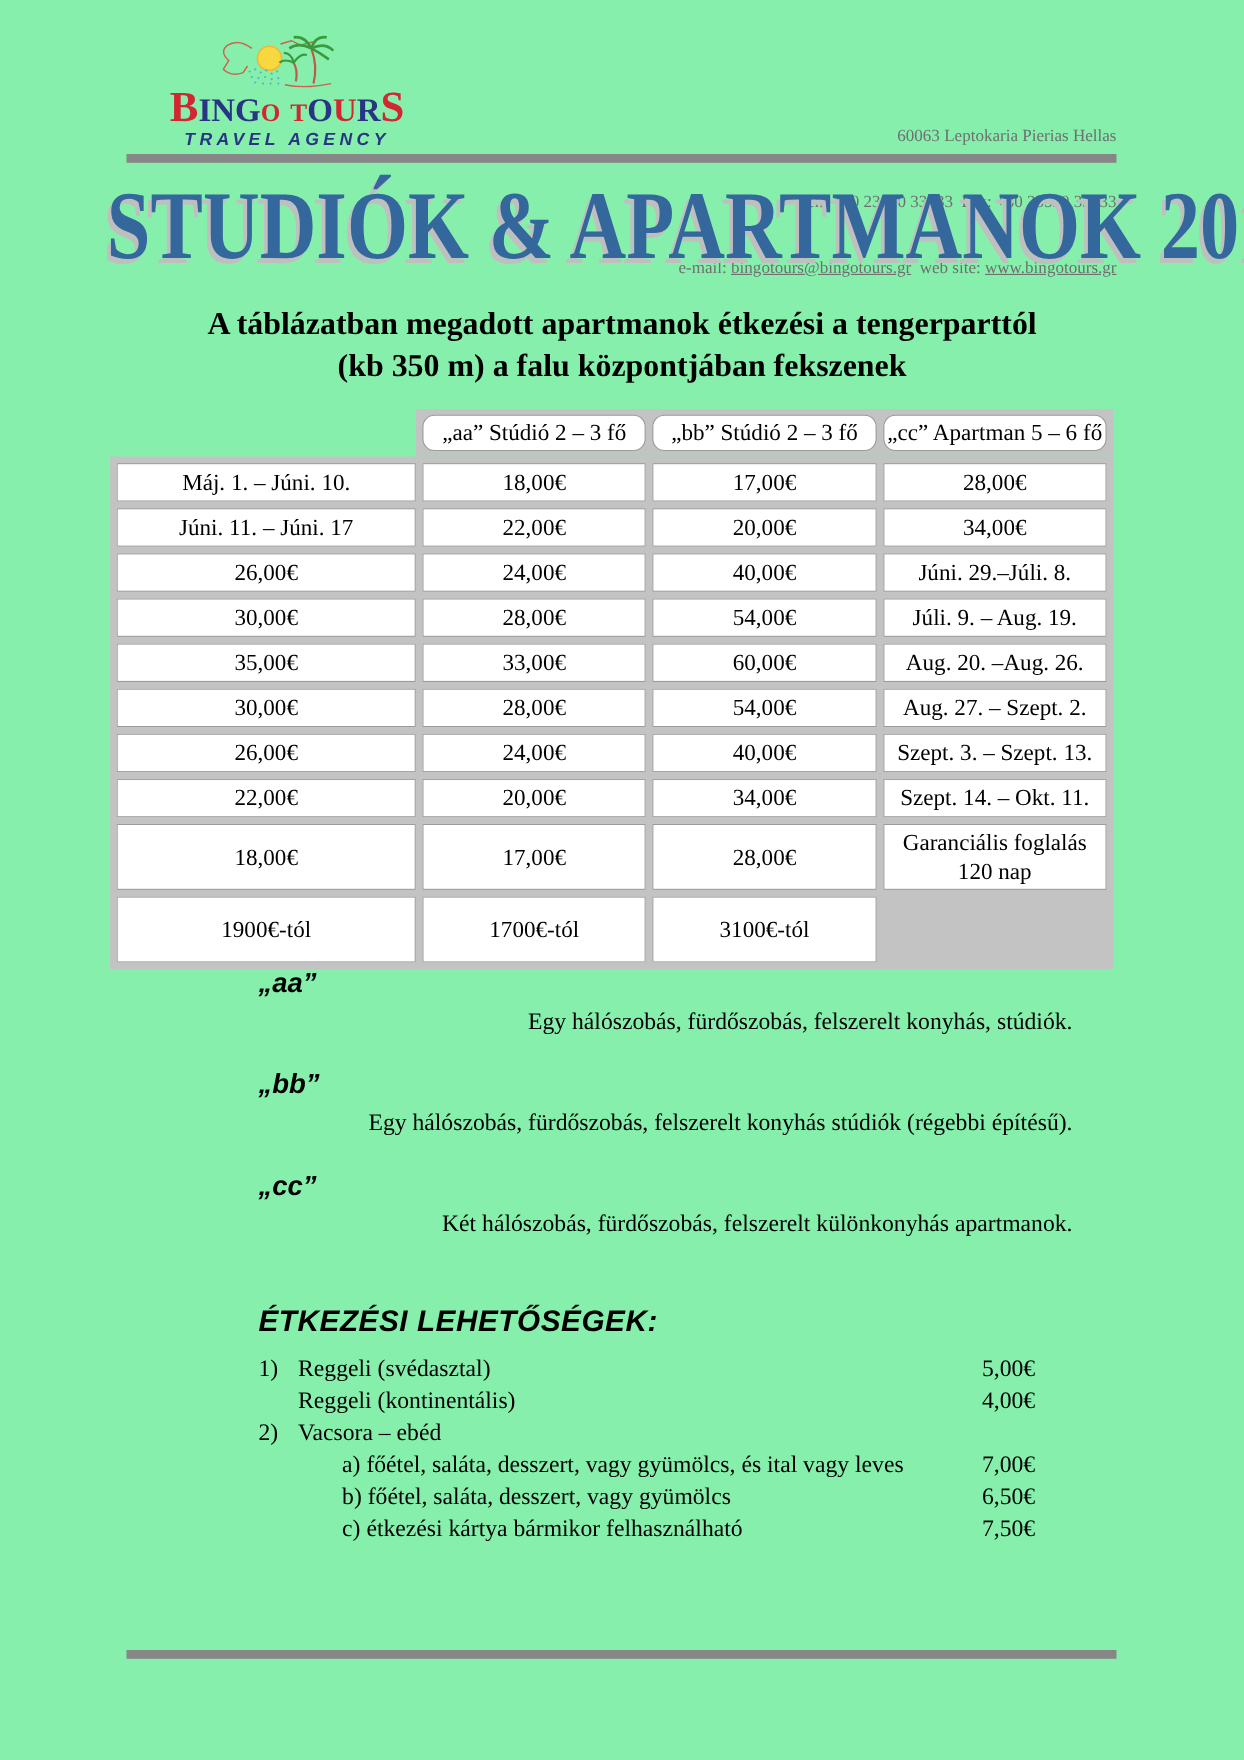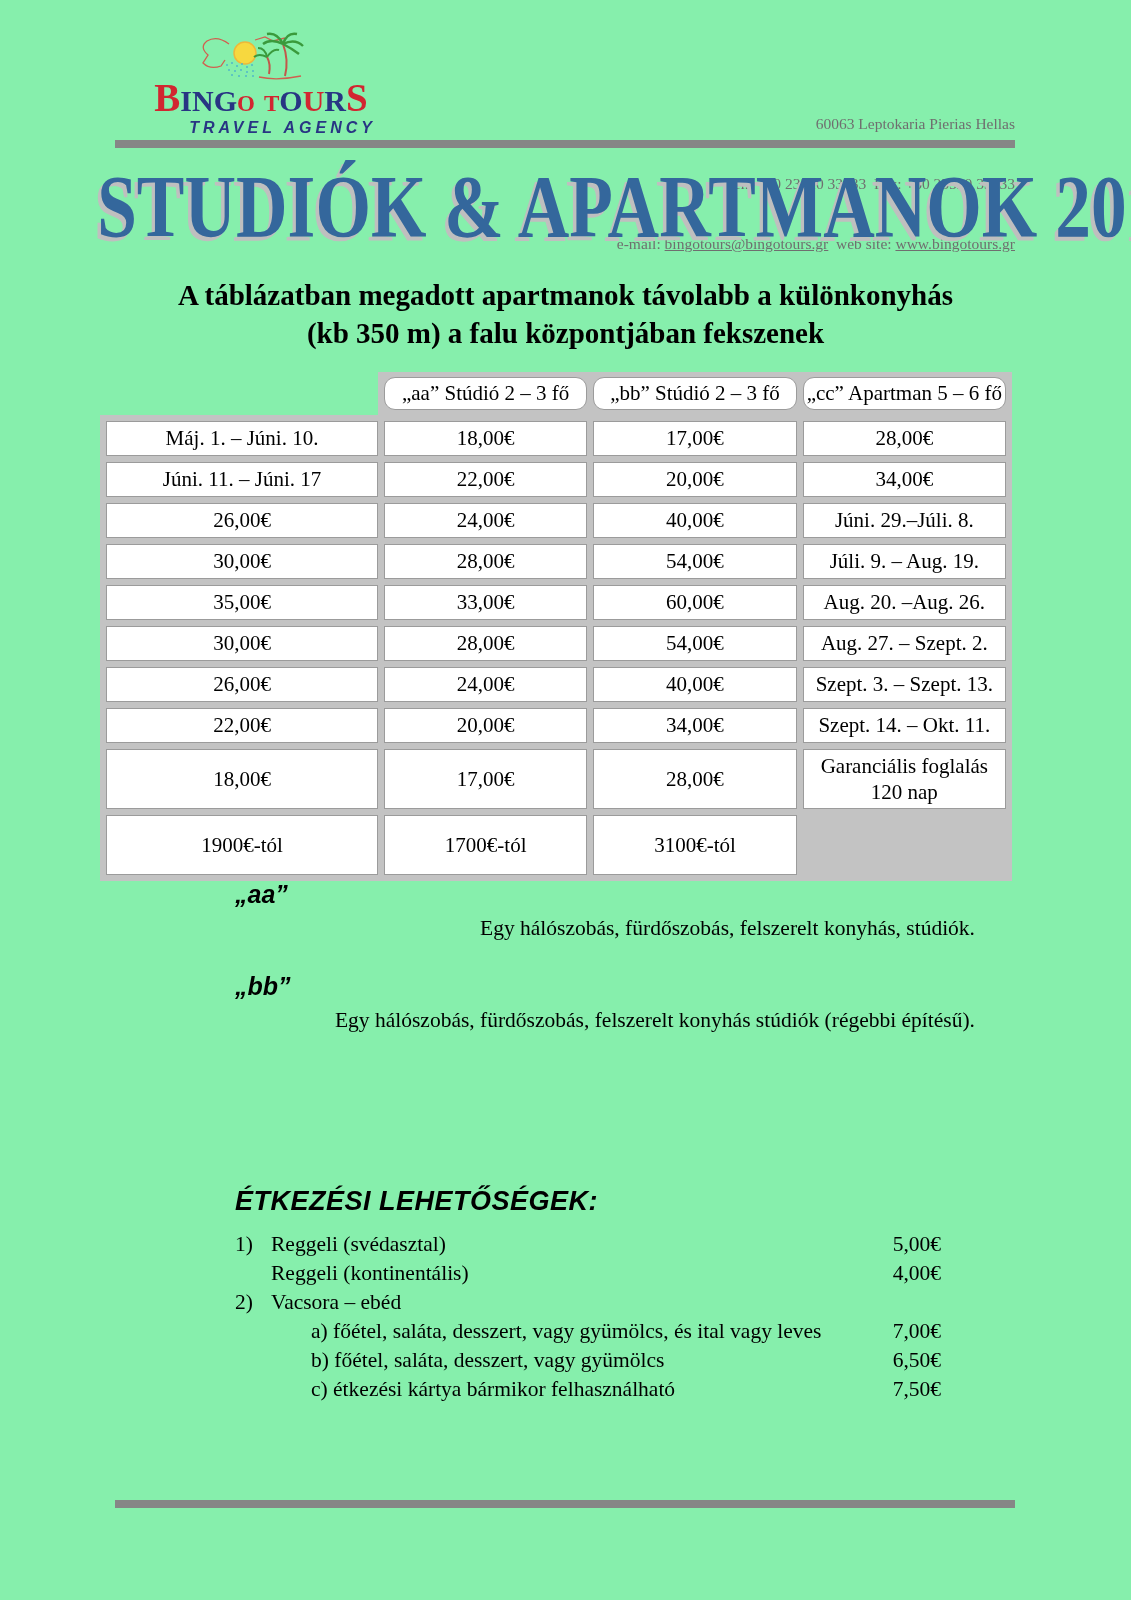--- a/index.html
+++ b/index.html
@@ -10,21 +10,21 @@
   
   .logo { position:absolute; left:146px; top:30px; width:230px; text-align:center; }
   .logo svg { display:block; margin:0 auto -4px auto; }
   .logo-word { white-space:nowrap; line-height:1; }
   .ll { display:inline-block; font-family:"Liberation Serif", serif; font-weight:bold; vertical-align:baseline; }
   .ll-lg { font-size:39px; }
   .ll-md { font-size:30px; }
   .ll-sm { font-size:23px; }
   .ll-sp { width:9px; }
   .logo-tagline { font-family:"Liberation Sans", sans-serif; font-style:italic; font-weight:bold;
-                  font-size:16px; letter-spacing:4px; color:#283583; margin-top:2px;text-align:right; }
+                  font-size:16px; letter-spacing:4px; color:#283583; margin-top:2px; }
 
   .contact { position:absolute; right:116px; top:74px; text-align:right;
              font-size:15.5px; line-height:20px; color:#6f6f6f; white-space:pre; }
   .contact .link { color:#6f6f6f; text-decoration:underline; cursor:pointer; }
 
   .rule { position:absolute; left:115px; width:900px; height:8px; background:#868686; }
   .rule-top { top:140px; }
   .rule-bottom { top:1500px; }
 
   
@@ -119,21 +119,21 @@
     <div>60063 Leptokaria Pierias Hellas</div>
     <div>Tel.: +30 23520 33033  Fax: +30 23520 33033</div>
     <div><span>e-mail: </span><a class="link">bingotours@bingotours.gr</a><span>  web site: </span><a class="link">www.bingotours.gr</a></div>
   </div>
 
   <div class="rule rule-top"></div>
 
   <h1 class="title"><span class="title-inner">STUDIÓK &amp; APARTMANOK 2019</span></h1>
 
   <div class="subtitle">
-    <div>A táblázatban megadott apartmanok távolabb a különkonyhás</div>
+    <div>A táblázatban megadott apartmanok étkezési a tengerparttól</div>
     <div>(kb 350 m) a falu központjában fekszenek</div>
   </div>
 
   <div class="price-table">
     <div class="pt-header" id="pt-header">
         <div class="pt-cell">„aa” Stúdió 2 – 3 fő</div>
         <div class="pt-cell">„bb” Stúdió 2 – 3 fő</div>
         <div class="pt-cell">„cc” Apartman 5 – 6 fő</div>
       </div>
     <div class="pt-body" id="pt-body">
@@ -199,20 +199,24 @@
   </div>
 
   <section class="categories" id="categories">
       <div class="cat">
         <h3 class="cat-code">„aa”</h3>
         <p class="cat-desc">Egy hálószobás, fürdőszobás, felszerelt konyhás, stúdiók.</p>
       </div>
       <div class="cat">
         <h3 class="cat-code">„bb”</h3>
         <p class="cat-desc">Egy hálószobás, fürdőszobás, felszerelt konyhás stúdiók (régebbi építésű).</p>
+      </div>
+      <div class="cat">
+        <h3 class="cat-code">„cc”</h3>
+        <p class="cat-desc">Két hálószobás, fürdőszobás, felszerelt különkonyhás apartmanok.</p>
       </div>
     </section>
 
   <section class="meals">
     <h2 class="meals-heading">ÉTKEZÉSI LEHETŐSÉGEK:</h2>
     <div id="meal-list">
         <div class="meal-row indent1">
           <span class="m-num">1)</span>
           <span class="m-text">Reggeli (svédasztal)</span>
           <span class="m-price">5,00€</span>

